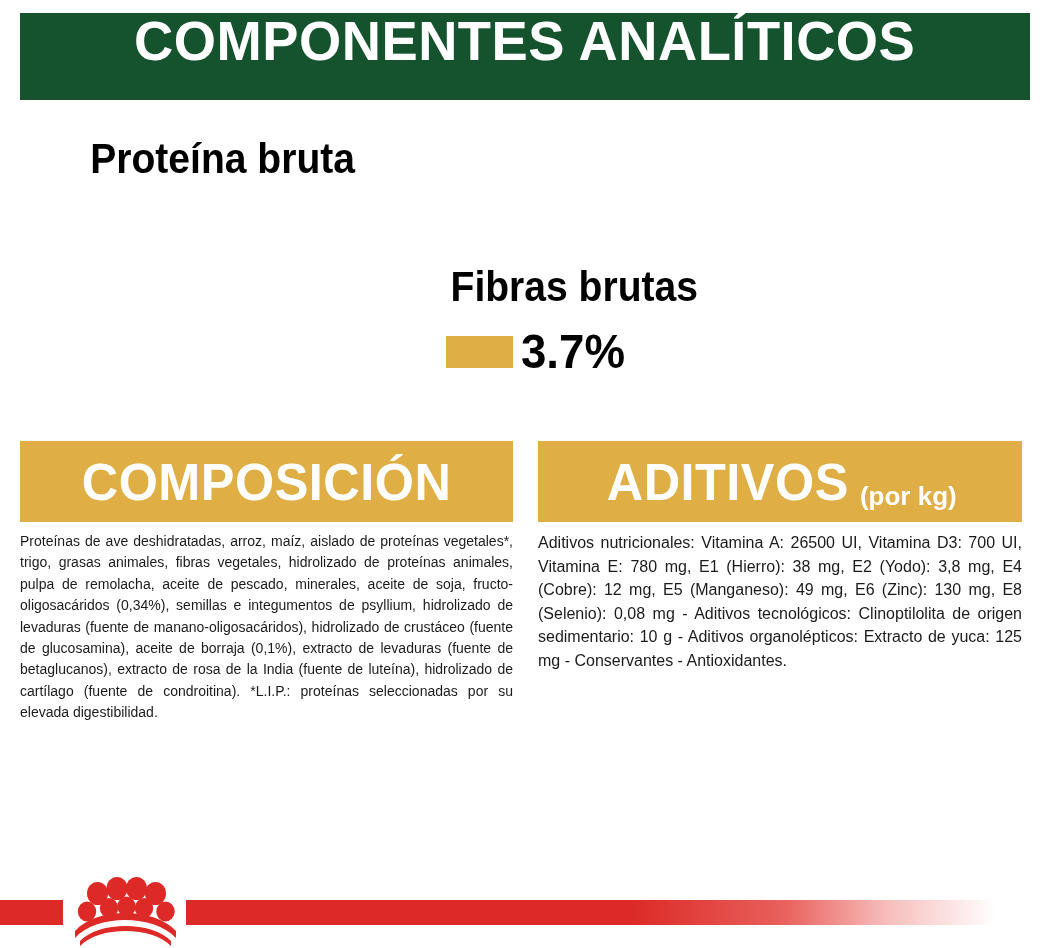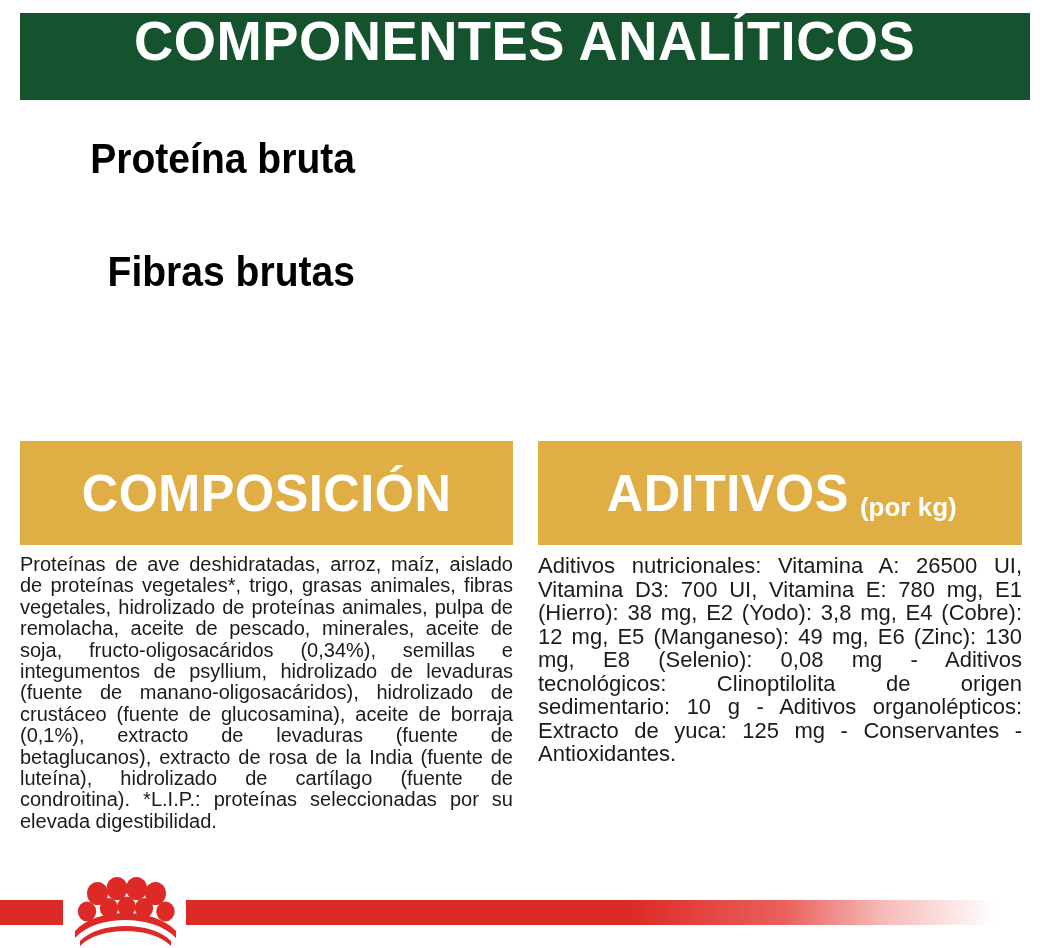--- a/index.html
+++ b/index.html
@@ -52,21 +52,21 @@
     position: absolute;
     left: 0;
     width: 1040px;
     height: 46px;
     display: flex;
     align-items: center;
     gap: 21px;
   }
   .chart-row.r0 { top: 8px; }
   .chart-row.r1 { top: 74px; }
-  .chart-row.r2 { top: 121px; }
+  .chart-row.r2 { top: 138px; flex-direction: column; }
 
   .chart-label {
     width: 355px;
     text-align: right;
     color: #000000;
     font-family: "Liberation Sans Narrow", "Liberation Sans", sans-serif;
     font-weight: bold;
     line-height: 1;
     white-space: nowrap;
     padding-right: 0;
@@ -109,21 +109,21 @@
     width: 1040px;
   }
   .col {
     position: absolute;
     top: 0;
   }
   .col.left  { left: 20px;  width: 493px; }
   .col.right { left: 538px; width: 484px; }
 
   .sec-banner {
-    height: 104px;
+    height: 81px;
     background: #dfaf46;
     display: flex;
     align-items: center;
     justify-content: center;
     box-sizing: border-box;
   }
   .sec-banner-main {
     color: #ffffff;
     font-family: "Liberation Sans Narrow", "Liberation Sans", sans-serif;
     font-weight: bold;
@@ -141,27 +141,27 @@
     line-height: 1;
     margin-left: 7px;
     margin-top: 28px;
     white-space: nowrap;
   }
 
   .sec-body {
     margin-top: 9px;
     color: #1b1b1b;
     font-family: "Liberation Sans", sans-serif;
-    font-size: 20px;
+    font-size: 14px;
     line-height: 21.4px;
     text-align: justify;
     text-justify: inter-word;
     hyphens: none;
   }
-  .col.right .sec-body { font-size: 22px; line-height: 23.5px; }
+  .col.right .sec-body { font-size: 16px; line-height: 23.5px; }
 
   
   .footer {
     position: absolute;
     left: 0;
     top: 898px;
     width: 1040px;
     height: 50px;
   }
   .red-bar-left {
@@ -197,20 +197,24 @@
 
 <div class="chart">
 
   <div class="chart-row r0">
     <div class="chart-label">Proteína bruta</div>
   </div>
 
 
   <div class="chart-row r2">
     <div class="chart-label">Fibras brutas</div>
+    <div class="chart-bar-zone">
+      <div class="chart-bar" id="bar2" style="width: 66.9828px; background: rgb(223, 175, 70);"></div>
+      <div class="chart-value">3.7%</div>
+    </div>
   </div>
 
 </div>
 
 <div class="columns">
 
   <div class="col left">
     <div class="sec-banner">
       <span class="sec-banner-main">COMPOSICIÓN</span>
     </div>

